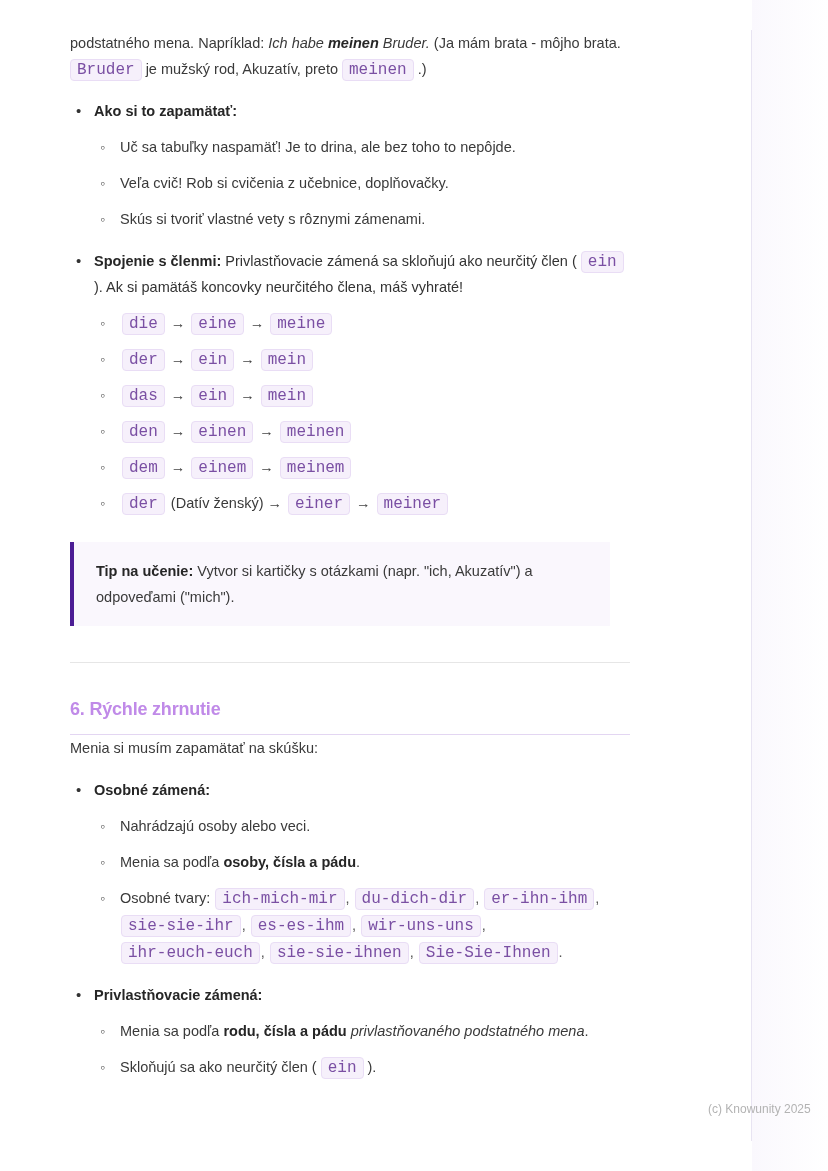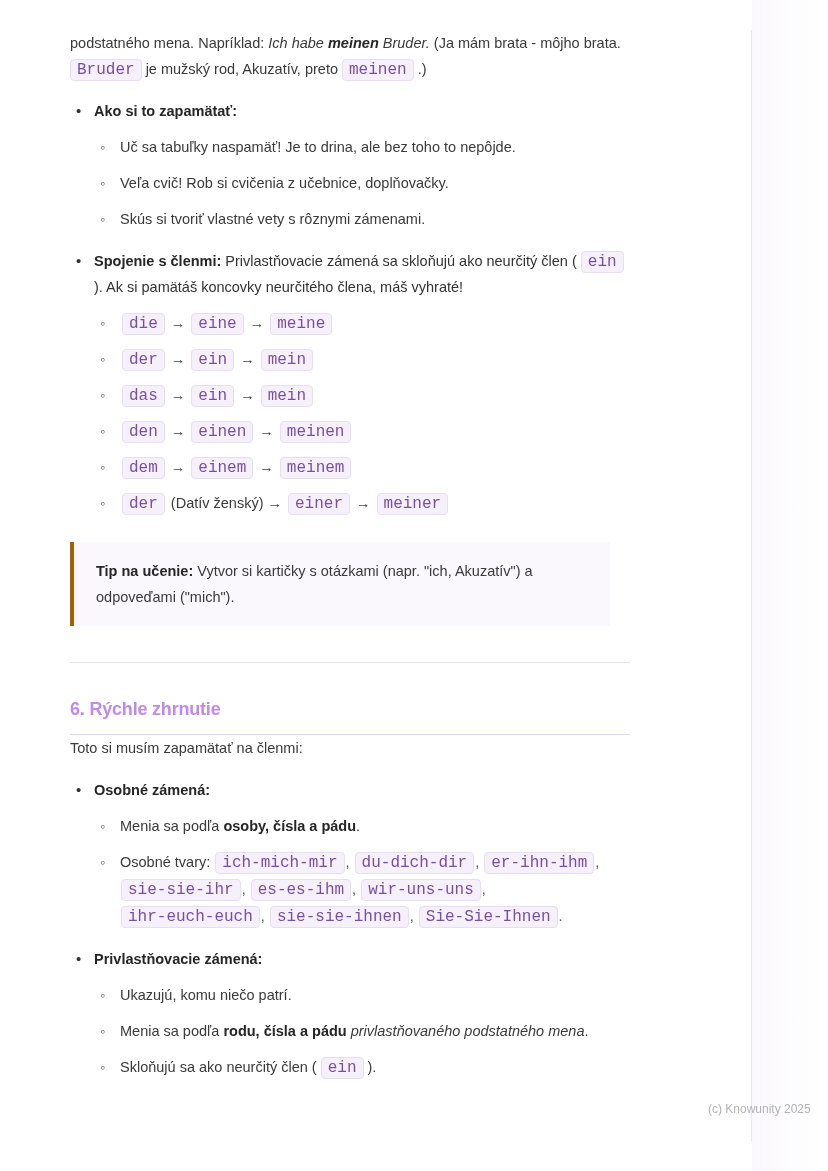--- a/index.html
+++ b/index.html
@@ -101,21 +101,21 @@
     font-size: 14px;
   }
   .strong { font-weight: bold; color: #262626; }
   .ital { font-style: italic; }
   .arrow { color: #444; padding: 0 4px; }
   .chain .code { margin: 0 2px; }
   .chain-row { line-height: 28px; }
   .tipbox {
     margin: 26px 0 0 0;
     background: #faf7fd;
-    border-left: 4px solid #a16207;
+    border-left: 4px solid #4c1d95;
     padding: 16px 20px 16px 22px;
     font-size: 14.5px;
     line-height: 26px;
     color: #3a3a3a;
     width: 540px;
     box-sizing: border-box;
   }
   .divider {
     border: 0;
     border-top: 1px solid #e6e6e6;
@@ -193,26 +193,27 @@
     </ul>
 
     <div class="tipbox">
       <span class="strong">Tip na učenie:</span><span> Vytvor si kartičky s otázkami (napr. "ich, Akuzatív") a odpoveďami ("mich").</span>
     </div>
 
     <hr class="divider">
 
     <h2 class="section">6. Rýchle zhrnutie</h2>
 
-    <p class="para after-heading">Toto si musím zapamätať na členmi:</p>
+    <p class="para after-heading">Menia si musím zapamätať na skúšku:</p>
 
     <ul class="bullets">
       <li>
         <span class="strong">Osobné zámená:</span>
         <ul class="sub">
+          <li>Nahrádzajú osoby alebo veci.</li>
           <li>
             <span>Menia sa podľa </span><span class="strong">osoby, čísla a pádu</span><span>.</span>
           </li>
           <li class="keyforms">
             <span>Osobné tvary:</span>
             <span class="code">ich-mich-mir</span><span class="comma">,</span>
             <span class="code">du-dich-dir</span><span class="comma">,</span>
             <span class="code">er-ihn-ihm</span><span class="comma">,</span>
             <span class="code">sie-sie-ihr</span><span class="comma">,</span>
             <span class="code">es-es-ihm</span><span class="comma">,</span>
@@ -220,21 +221,20 @@
             <span class="code">ihr-euch-euch</span><span class="comma">,</span>
             <span class="code">sie-sie-ihnen</span><span class="comma">,</span>
             <span class="code">Sie-Sie-Ihnen</span><span class="comma">.</span>
           </li>
         </ul>
       </li>
 
       <li>
         <span class="strong">Privlastňovacie zámená:</span>
         <ul class="sub">
-          <li>Ukazujú, komu niečo patrí.</li>
           <li>
             <span>Menia sa podľa </span><span class="strong">rodu, čísla a pádu</span><span> </span><span class="ital">privlastňovaného podstatného mena</span><span>.</span>
           </li>
           <li>
             <span>Skloňujú sa ako neurčitý člen (</span> <span class="code">ein</span> <span>).</span>
           </li>
         </ul>
       </li>
     </ul>
   </div>

